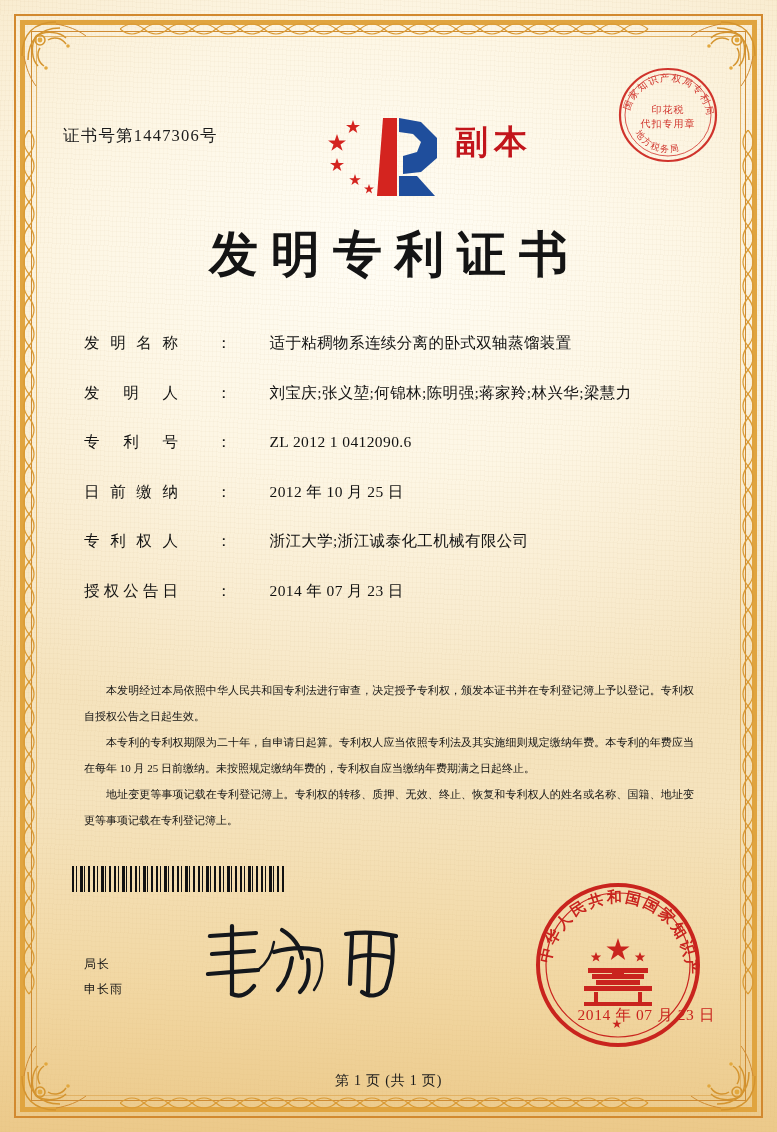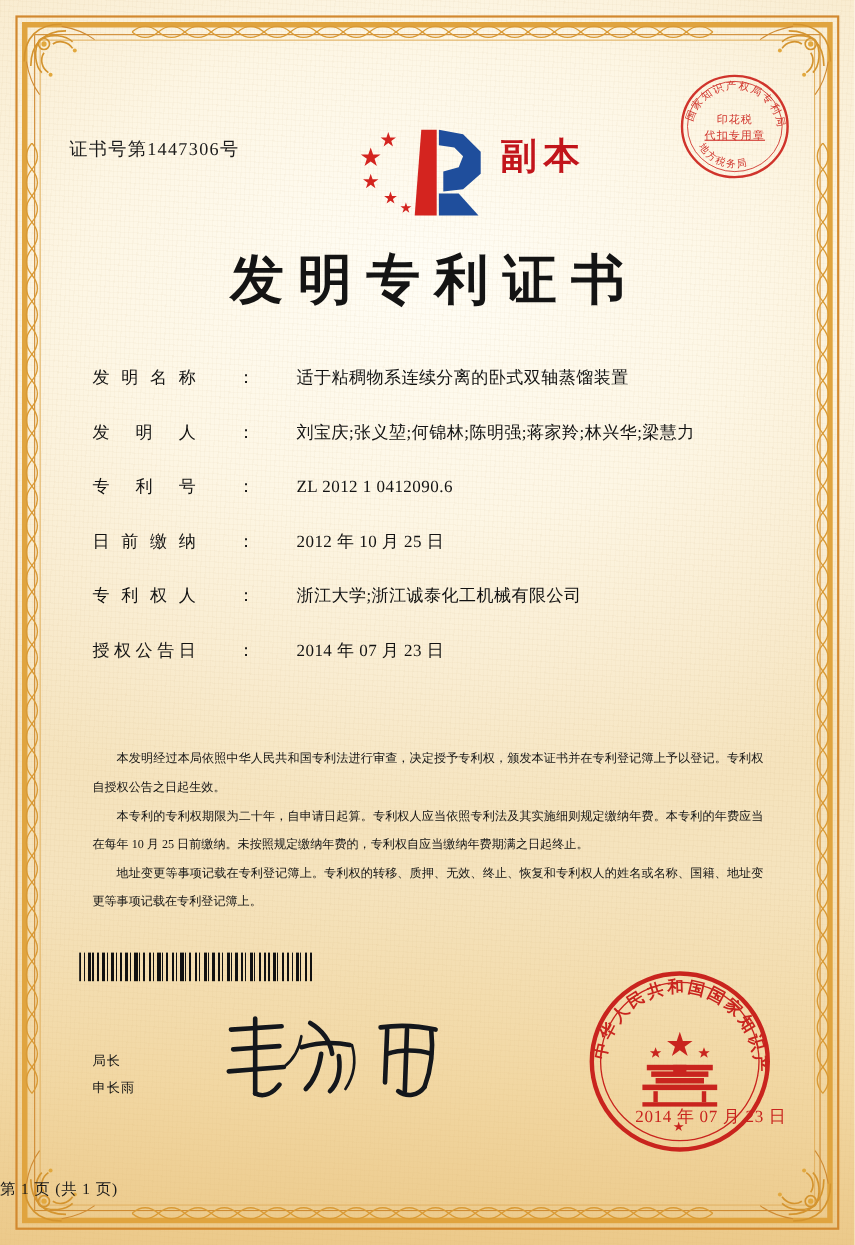--- a/index.html
+++ b/index.html
@@ -127,21 +127,21 @@
     position: absolute;
     left: 0; right: 0;
     text-align: center;
     color: #d0342c;
     font-size: 10px;
     line-height: 12px;
     letter-spacing: 1px;
     font-family: "Liberation Serif", serif;
   }
   .stamp-tax .t1 { top: 42px; }
-  .stamp-tax .t2 { top: 56px; text-decoration: underline; }
+  .stamp-tax .t2 { top: 56px; }
 
   .title {
     position: absolute;
     left: 0; right: 0;
     top: 222px;
     text-align: center;
     font-size: 49px;
     font-weight: bold;
     letter-spacing: 13px;
     color: #141414;
@@ -252,21 +252,21 @@
     color: #c9241e;
     letter-spacing: 0.6px;
     font-family: "Liberation Serif", serif;
     white-space: nowrap;
   }
 
   .page-footer {
     position: absolute;
     left: 0; right: 0;
     bottom: 42px;
-    text-align: left;
+    text-align: center;
     font-size: 14px;
     color: #1a1a1a;
     letter-spacing: 0.8px;
     font-family: "Liberation Serif", serif;
   }
 </style>
 </head>
 <body>
 
 <div class="certificate">

